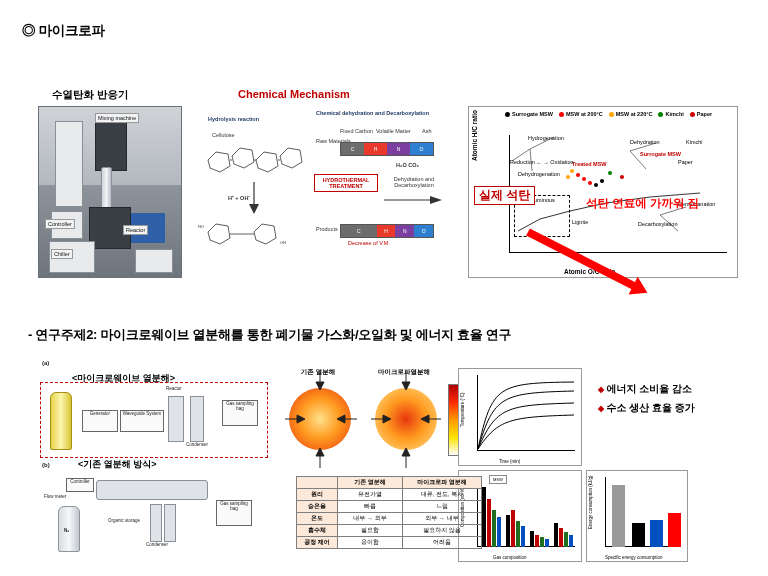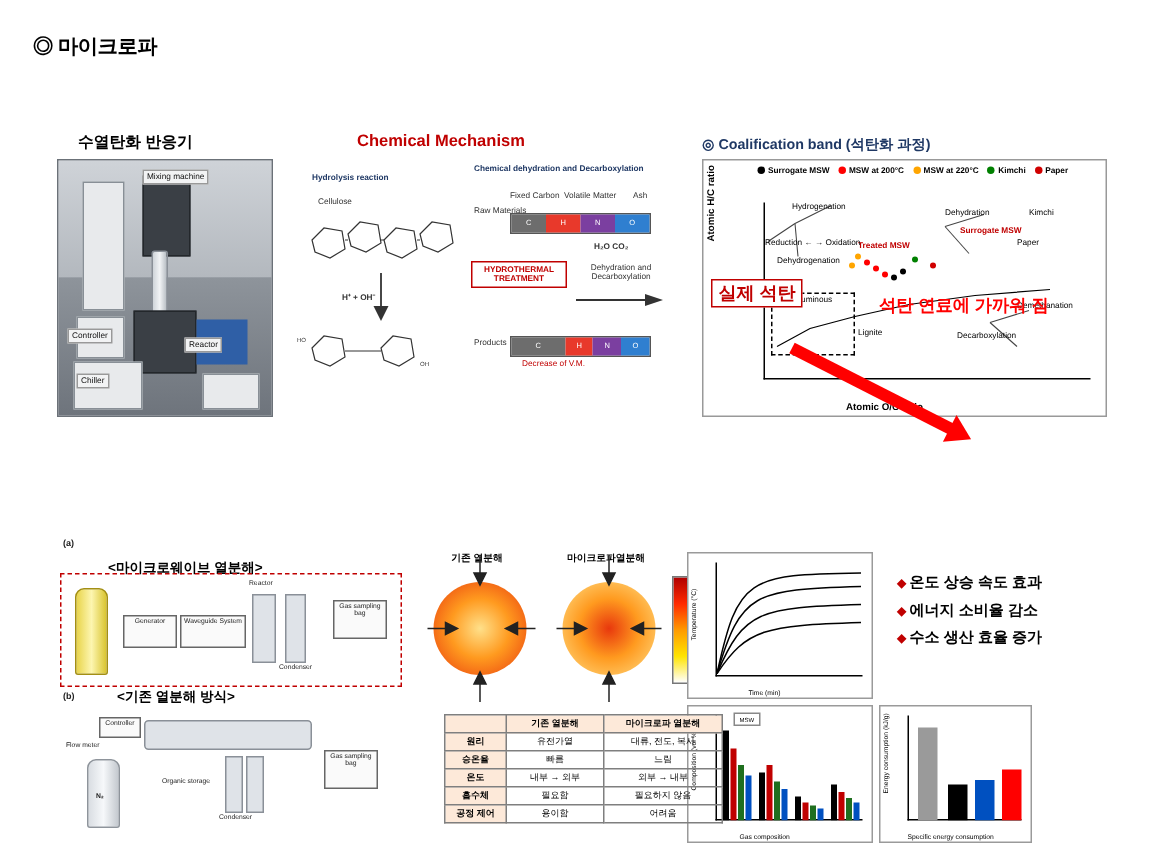--- a/index.html
+++ b/index.html
@@ -119,26 +119,26 @@
   table.cmp th,table.cmp td{border:1px solid #7f7f7f;padding:1px 3px;text-align:center;white-space:nowrap;}
   table.cmp th{background:#fde9d9;font-weight:bold;}
   table.cmp td.first{background:#fde9d9;font-weight:bold;}
 </style>
 </head>
 <body>
 
 <div class="slide">
 
   <div class="heading">◎ 마이크로파</div>
+  <div class="sub2">- 연구주제2: 마이크로웨이브 열분해를 통한 폐기물 가스화/오일화 및 에너지 효율 연구</div>
 
   <div class="sec1">
 
     <div class="cap-black" style="left:14px;top:0px;">수열탄화 반응기</div>
     <div class="cap-red" style="left:168px;top:0px;margin-left:32px;">Chemical Mechanism</div>
-    <div class="cap-blue" style="left:430px;top:2px;">◎ Coalification band (석탄화 과정)</div>
 
     <div class="photo">
       <div class="ph-wall"></div>
       <div class="ph-floor"></div>
       <div class="ph-box" style="left:16px;top:14px;width:26px;height:84px;"></div>
       <div class="ph-dark" style="left:56px;top:10px;width:30px;height:52px;"></div>
       <div class="ph-cyl" style="left:62px;top:60px;width:9px;height:56px;"></div>
       <div class="ph-dark" style="left:50px;top:100px;width:40px;height:40px;"></div>
       <div class="ph-blue" style="left:92px;top:106px;width:34px;height:30px;"></div>
       <div class="ph-box" style="left:12px;top:104px;width:30px;height:26px;"></div>
@@ -389,21 +389,20 @@
           <rect x="26" y="46" width="13" height="24" fill="#000000"></rect>
           <rect x="44" y="43" width="13" height="27" fill="#0050c0"></rect>
           <rect x="62" y="36" width="13" height="34" fill="#ff0000"></rect>
         </svg>
       </div>
       <div style="position:absolute;bottom:1px;left:18px;font-size:4.5px;">Specific energy consumption</div>
       <div style="position:absolute;left:1px;top:58px;font-size:4.5px;transform:rotate(-90deg);transform-origin:left top;white-space:nowrap;">Energy consumption (kJ/g)</div>
     </div>
 
     <div class="bullets">
-      <div>온도 상승 속도 효과</div>
       <div>에너지 소비율 감소</div>
       <div>수소 생산 효율 증가</div>
     </div>
 
     <table class="cmp">
       <thead>
         <tr>
           <th style="width:34px;"></th>
           <th style="width:58px;">기존 열분해</th>
           <th style="width:72px;">마이크로파 열분해</th>

